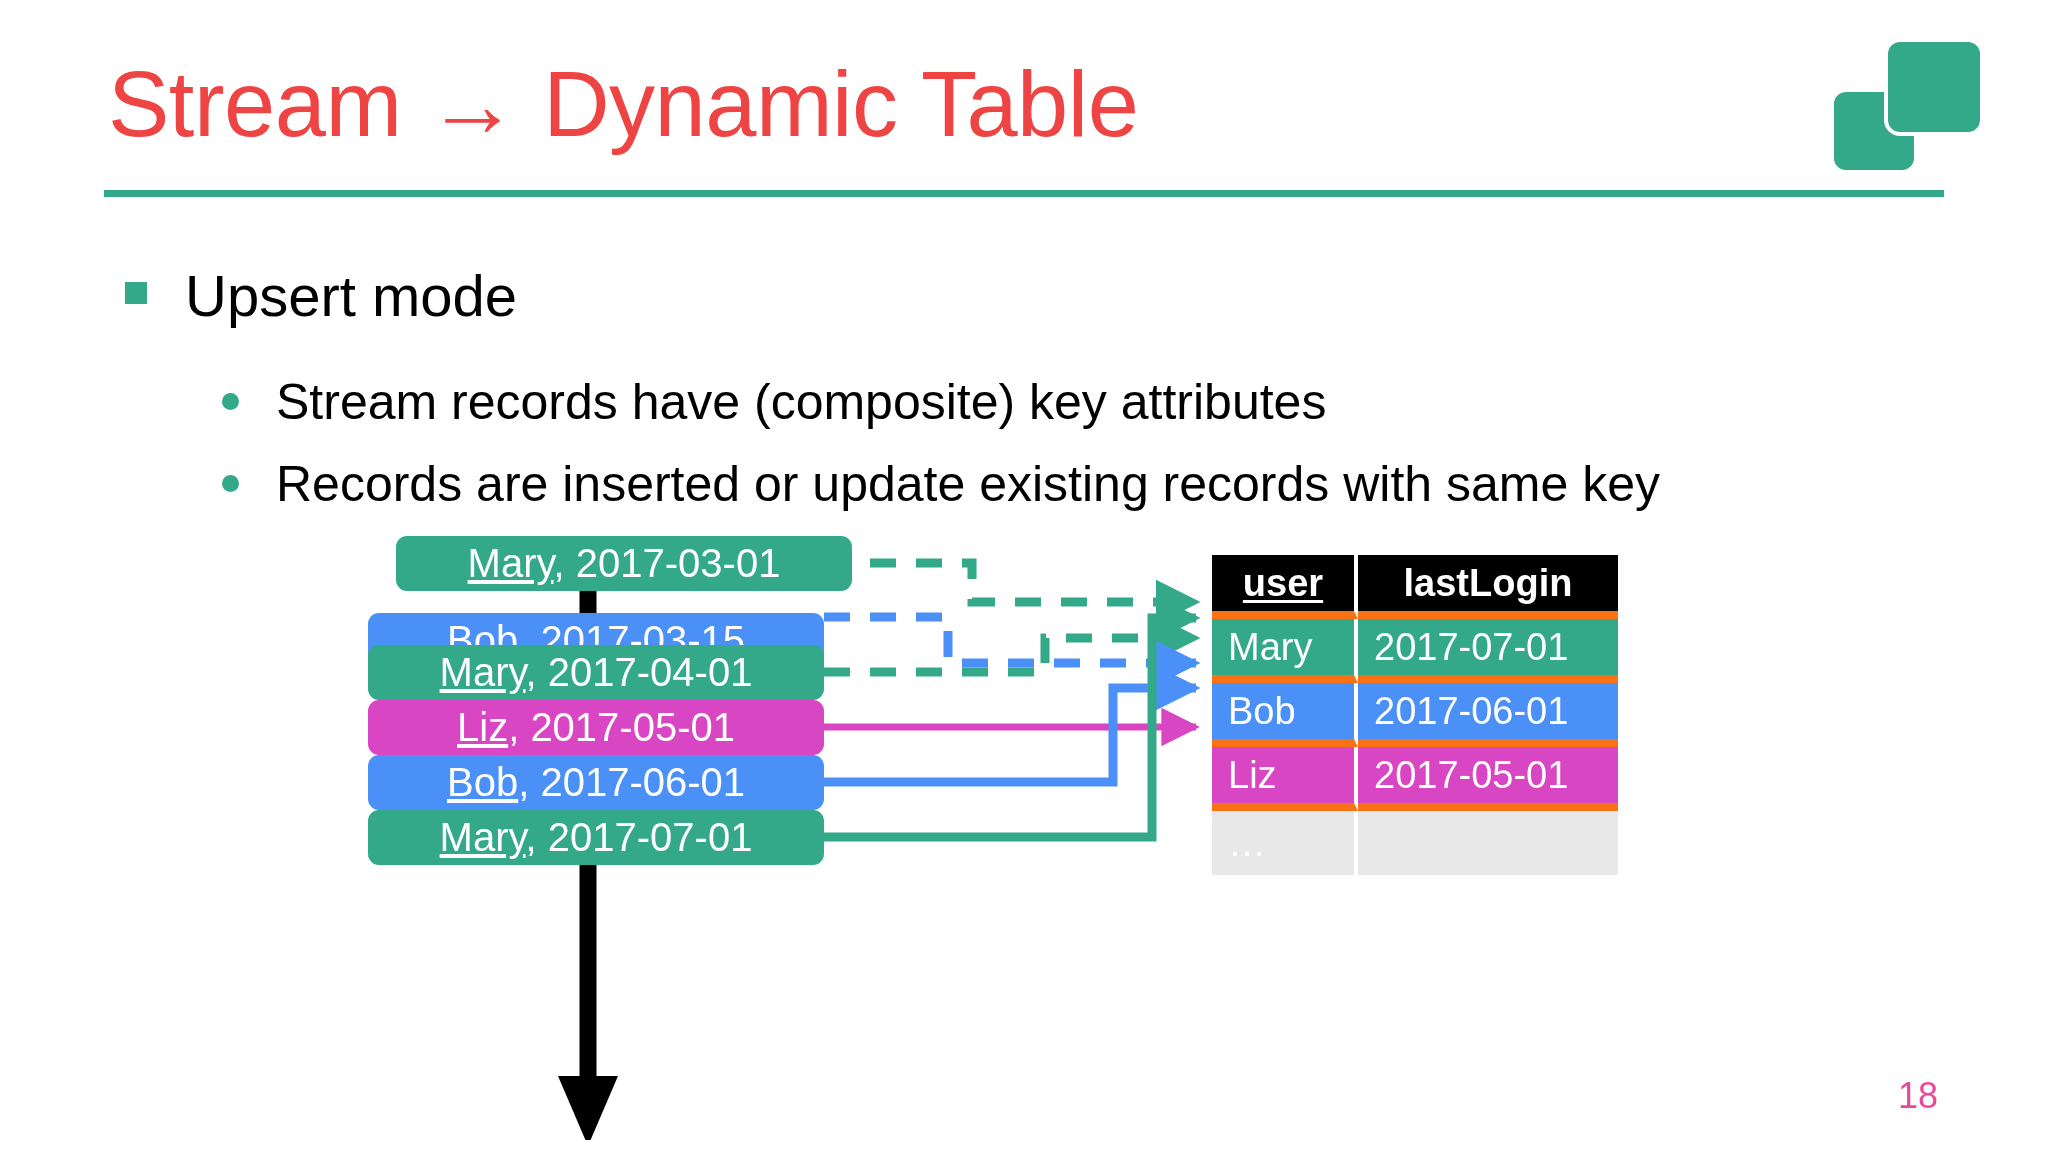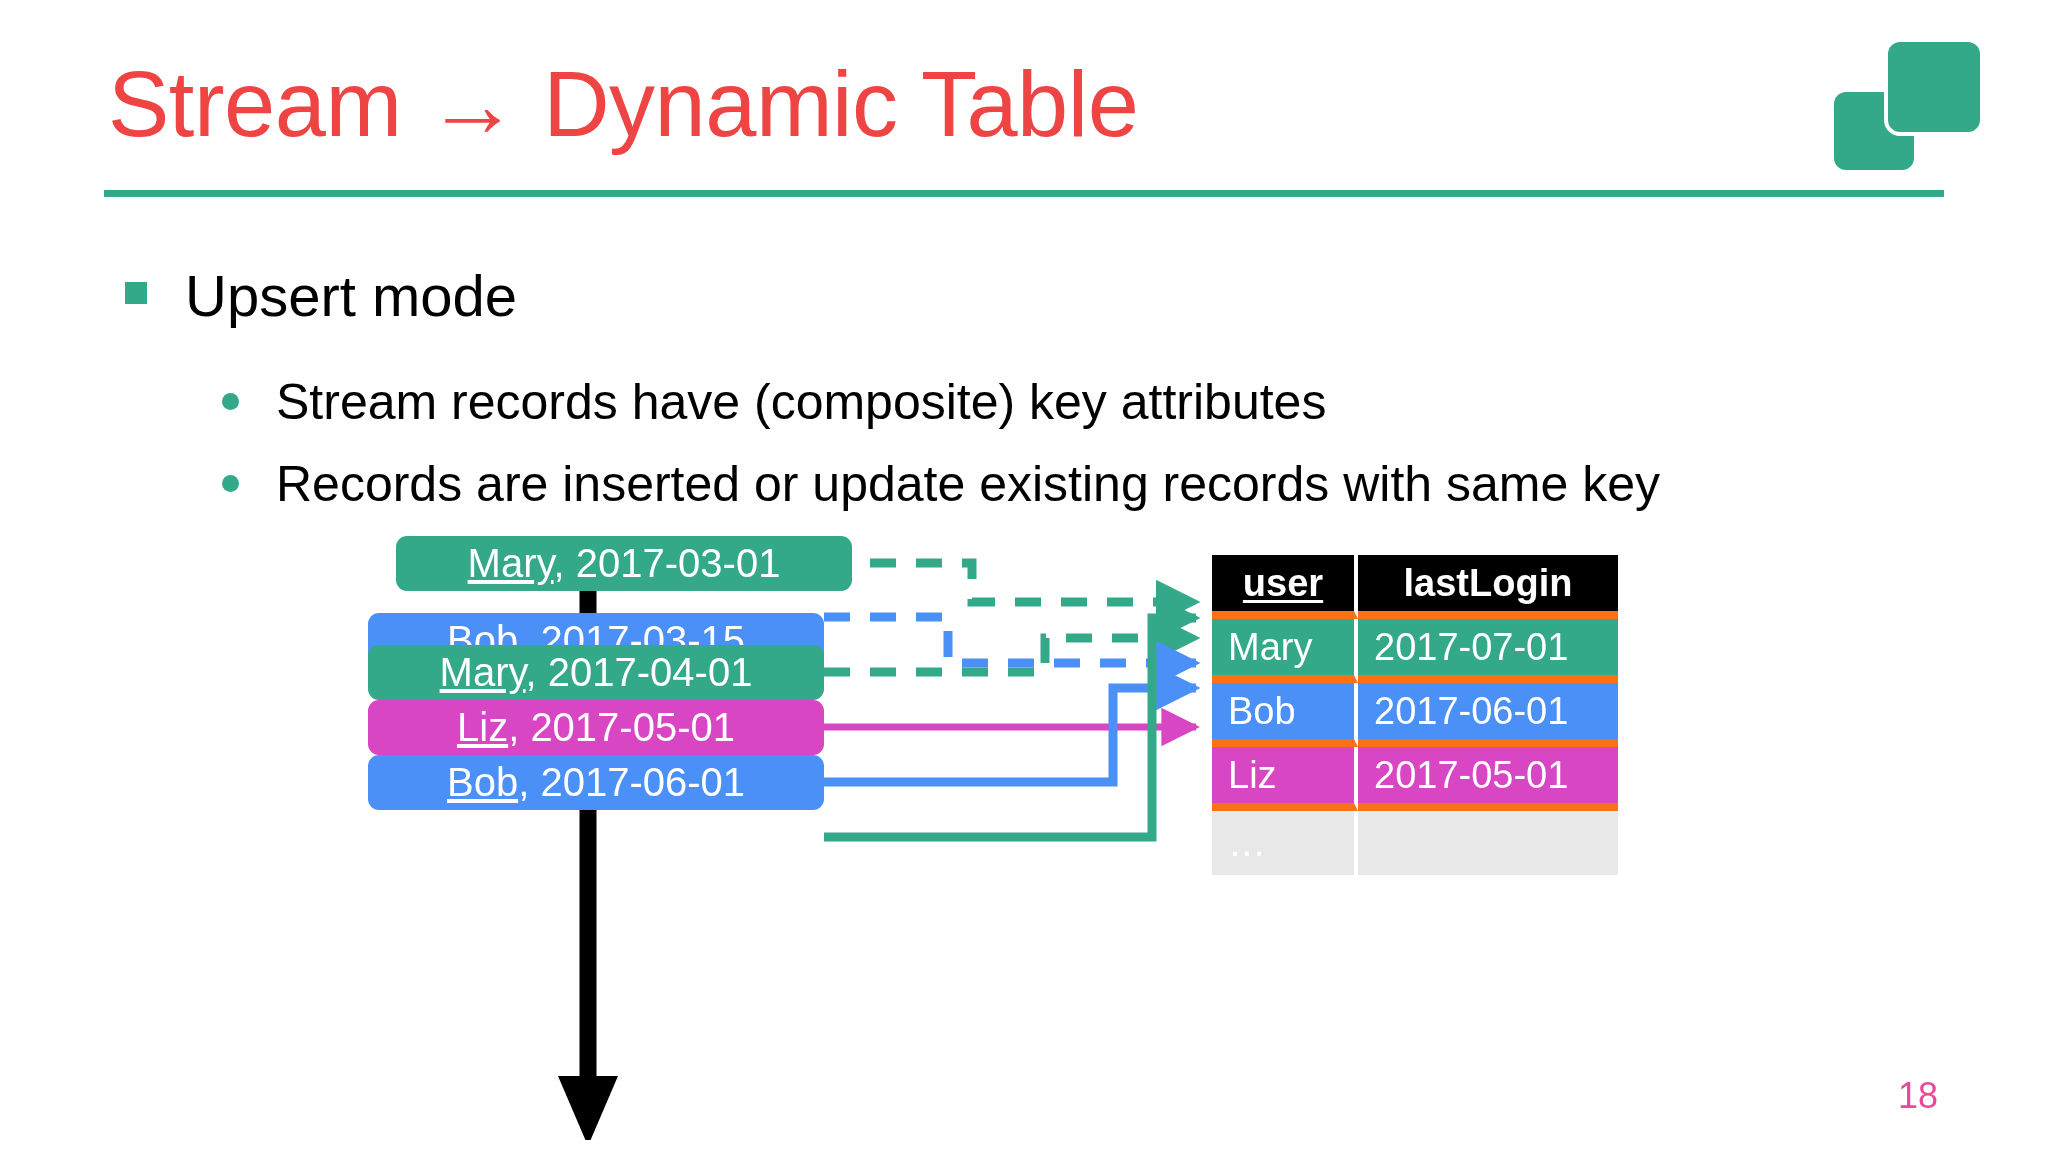--- a/index.html
+++ b/index.html
@@ -224,20 +224,23 @@
     </div>
 
     <div class="rec" style="left:368px; top:180px; width:456px; background:#D846C4;">
       <span class="keypart">Liz</span><span>, </span><span>2017-05-01</span>
     </div>
 
     <div class="rec" style="left:368px; top:235px; width:456px; background:#4A90F7;">
       <span class="keypart">Bob</span><span>, </span><span>2017-06-01</span>
     </div>
 
+    <div class="rec" style="left:368px; top:290px; width:456px; background:#33A98A;">
+      <span class="keypart">Mary</span><span>, </span><span>2017-07-01</span>
+    </div>
   </div>
 
   <table id="dyn-table">
     <thead>
       <tr>
         <th class="col-user">
           <span class="u">user</span>
         </th>
         <th class="col-lastlog">
           <span>lastLogin</span>

